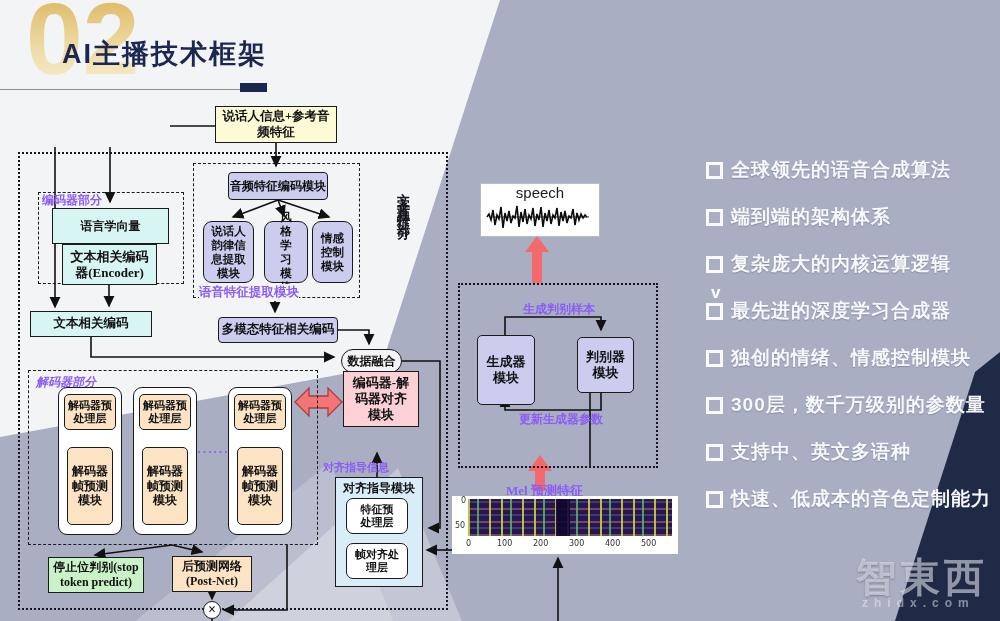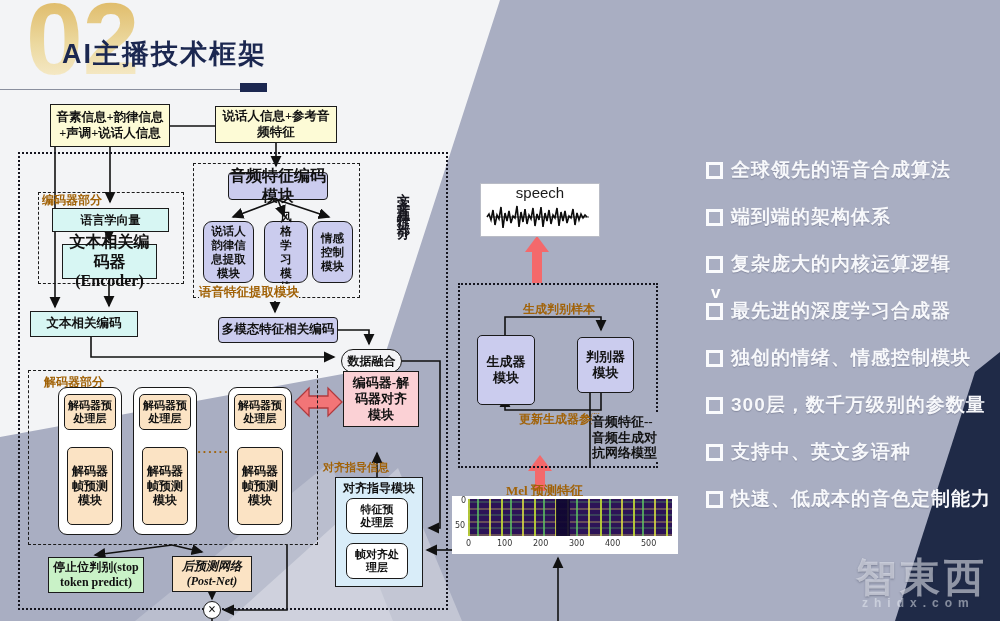--- a/index.html
+++ b/index.html
@@ -14,21 +14,21 @@
   .purple-r{background:#cbccee;border-radius:9px;}
   .peach{background:#fbe3c4;border-radius:5px;}
   .pink{background:#fbd1d5;}
   .green{background:#c9f2c7;}
   .blue{background:#d9edf9;}
   .whitebox{background:#ffffff;border-radius:9px;}
   .wsmall{background:#ffffff;border-radius:7px;}
   .pill{background:#f4f4f6;border-radius:13px;}
   .dashed{position:absolute;border:1.6px dashed #1a1a1a;box-sizing:border-box;}
   .dotted{position:absolute;border:2px dotted #15151f;box-sizing:border-box;}
-  .lbl{position:absolute;color:#a16207;font-weight:bold;white-space:nowrap;}
+  .lbl{position:absolute;color:#8b5cf6;font-weight:bold;white-space:nowrap;}
   .bullets{position:absolute;left:706px;top:157px;display:flex;flex-direction:column;gap:21px;
     font-family:"Liberation Sans","DejaVu Sans",sans-serif;}
   .bullet{display:flex;align-items:flex-start;color:#f7f8fb;font-size:19px;font-weight:bold;
     letter-spacing:1px;line-height:26px;text-shadow:0 1px 1px rgba(30,35,60,.25);}
   .bsq{flex:0 0 auto;width:11px;height:11px;border:3px solid #fafbfd;margin:5px 8px 0 0;background:transparent;}
   .vert{writing-mode:vertical-rl;text-orientation:upright;letter-spacing:5px;font-size:13px;font-weight:bold;color:#16161e;}
   .num02{font-family:"Liberation Sans","DejaVu Sans",sans-serif;font-size:102px;font-weight:800;line-height:1;
     background:linear-gradient(180deg,#dcb35a 0%,#ecd9a0 55%,#f8efd4 100%);
     -webkit-background-clip:text;background-clip:text;color:transparent;}
   .ttl{font-family:"Liberation Sans","DejaVu Sans",sans-serif;font-size:27px;font-weight:800;color:#1b2750;letter-spacing:2px;}
@@ -103,41 +103,40 @@
       <polygon points="368,374 380,374 380,385 386,385 374,394 362,385 368,385" fill="#f27577" stroke="#b03a3e" stroke-width="1.3"></polygon>
       <polygon points="295,402 309,388 309,396 328,396 328,388 342,402 328,416 328,408 309,408 309,416" fill="#f27577" stroke="#b03a3e" stroke-width="1.3"></polygon>
       <polygon points="537,236 549,252 542,252 542,283 532,283 532,252 525,252" fill="#f4696b"></polygon>
       <polygon points="540,455 552,471 545,471 545,491 535,491 535,471 528,471" fill="#f4696b"></polygon>
     </g>
   </svg>
 
   <div class="dotted" style="left:18px;top:152px;width:430px;height:458px;z-index:1;"></div>
   <div class="abs vert" style="left:394px;top:182px;height:140px;z-index:2;">文字音频特征部分</div>
 
-  <div class="b yellow" style="left:50px;top:104px;width:120px;height:43px;font-size:12.5px;padding:1px 4px;z-index:2;">音素信息+韵律信息+声调+说话人信息</div>
   <div class="b yellow" style="left:215px;top:106px;width:122px;height:37px;font-size:12.5px;padding:1px 4px;z-index:2;">说话人信息+参考音频特征</div>
 
   <div class="dashed" style="left:38px;top:192px;width:146px;height:92px;z-index:1;"></div>
   <div class="lbl" style="left:42px;top:192px;font-size:12px;z-index:2;">编码器部分</div>
-  <div class="b cyan" style="left:52px;top:208px;width:117px;height:24px;font-size:12px;z-index:2;">语言学向量</div>
-  <div class="b cyan" style="left:62px;top:244px;width:95px;height:35px;font-size:16px;padding:4px 2px;z-index:2;">文本相关编码器(Encoder)</div>
-  <div class="b cyan" style="left:30px;top:311px;width:108px;height:26px;font-size:12.5px;z-index:2;">文本相关编码</div>
+  <div class="b cyan" style="left:52px;top:208px;width:117px;height:36px;font-size:12px;z-index:2;">语言学向量</div>
+  <div class="b cyan" style="left:62px;top:244px;width:95px;height:41px;font-size:13px;padding:4px 2px;z-index:2;">文本相关编码器(Encoder)</div>
+  <div class="b cyan" style="left:30px;top:311px;width:122px;height:26px;font-size:12.5px;z-index:2;">文本相关编码</div>
 
   <div class="dashed" style="left:193px;top:163px;width:167px;height:135px;z-index:1;"></div>
-  <div class="b purple" style="left:228px;top:172px;width:100px;height:28px;font-size:16px;z-index:2;">音频特征编码模块</div>
+  <div class="b purple" style="left:228px;top:172px;width:100px;height:28px;font-size:12px;z-index:2;">音频特征编码模块</div>
   <div class="b purple-r" style="left:203px;top:221px;width:51px;height:62px;font-size:11.5px;padding:0 2px;z-index:2;">说话人韵律信息提取模块</div>
   <div class="b purple-r" style="left:264px;top:221px;width:41px;height:62px;font-size:11.5px;padding:0 21px;z-index:2;">风格学习模块</div>
   <div class="b purple-r" style="left:312px;top:221px;width:41px;height:62px;font-size:11.5px;padding:0 3px;z-index:2;">情感控制模块</div>
   <div class="lbl" style="left:199px;top:284px;font-size:12.5px;background:#f3f4f6;z-index:2;">语音特征提取模块</div>
 
   <div class="b purple" style="left:218px;top:317px;width:120px;height:26px;font-size:12.5px;z-index:2;">多模态特征相关编码</div>
   <div class="b pill" style="left:341px;top:349px;width:61px;height:24px;font-size:12px;z-index:2;">数据融合</div>
 
   <div class="dashed" style="left:28px;top:370px;width:290px;height:175px;z-index:1;"></div>
-  <div class="lbl" style="left:44px;top:374px;font-size:12px;z-index:2;">解码器部分</div>
+  <div class="lbl" style="left:36px;top:374px;font-size:12px;z-index:2;font-style:italic;">解码器部分</div>
 
   <div class="b whitebox" style="left:58px;top:387px;width:64px;height:148px;z-index:2;"></div>
   <div class="b peach" style="left:64px;top:394px;width:52px;height:36px;font-size:11px;padding:0 2px;z-index:3;">解码器预处理层</div>
   <div class="b peach" style="left:67px;top:447px;width:46px;height:78px;font-size:12px;padding:0 3px;z-index:3;">解码器帧预测模块</div>
 
   <div class="b whitebox" style="left:133px;top:387px;width:64px;height:148px;z-index:2;"></div>
   <div class="b peach" style="left:139px;top:394px;width:52px;height:36px;font-size:11px;padding:0 2px;z-index:3;">解码器预处理层</div>
   <div class="b peach" style="left:142px;top:447px;width:46px;height:78px;font-size:12px;padding:0 3px;z-index:3;">解码器帧预测模块</div>
 
   <div class="lbl" style="left:197px;top:444px;font-size:13px;letter-spacing:1px;z-index:2;">·······</div>
@@ -149,37 +148,36 @@
   <div class="b pink" style="left:343px;top:371px;width:76px;height:56px;font-size:13px;padding:0 6px;z-index:2;">编码器-解码器对齐模块</div>
   <div class="lbl" style="left:323px;top:460px;font-size:11px;z-index:2;">对齐指导信息</div>
 
   <div class="b blue" style="left:335px;top:477px;width:88px;height:110px;z-index:2;align-items:flex-start;">
     <span style="font-size:12px;margin-top:3px;">对齐指导模块</span>
   </div>
   <div class="b wsmall" style="left:346px;top:498px;width:62px;height:36px;font-size:11px;padding:0 12px;z-index:3;">特征预处理层</div>
   <div class="b wsmall" style="left:346px;top:543px;width:62px;height:36px;font-size:11px;padding:0 4px;z-index:3;">帧对齐处理层</div>
 
   <div class="b green" style="left:48px;top:557px;width:96px;height:36px;font-size:12px;padding:0 3px;z-index:2;">停止位判别(stop token predict)</div>
-  <div class="b peach" style="left:172px;top:556px;width:80px;height:36px;font-size:12px;border-radius:0;z-index:2;font-style:italic;">后预测网络(Post-Net)</div>
+  <div class="b peach" style="left:172px;top:556px;width:80px;height:36px;font-size:12px;border-radius:0;z-index:2;">后预测网络(Post-Net)</div>
   <div class="b" style="left:203px;top:601px;width:18px;height:18px;border-radius:50%;background:#fff;font-size:14px;line-height:14px;z-index:2;">×</div>
 
   <div class="abs" style="left:480px;top:183px;width:118px;height:52px;background:#fff;border:1px solid #b9bcc6;z-index:2;text-align:center;">
     <div style="font-family:'Liberation Sans','DejaVu Sans',sans-serif;font-size:15px;color:#1a1a1a;line-height:18px;">speech</div>
     <svg width="110" height="30" viewBox="0 0 110 30" style="display:block;margin:0 auto;">
       <path d="M2,15 L4,12 L6,18 L8,8 L10,23 L12,13 L14,17 L16,5 L18,26 L20,11 L22,19 L24,9 L26,21 L28,14 L30,16 L32,4 L34,25 L36,10 L38,20 L40,7 L42,22 L44,13 L46,17 L48,6 L50,24 L52,12 L54,18 L56,5 L58,25 L60,11 L62,19 L64,8 L66,22 L68,13 L70,16 L72,6 L74,24 L76,10 L78,19 L80,9 L82,21 L84,14 L86,16 L88,7 L90,23 L92,11 L94,18 L96,12 L98,16 L100,13 L102,15" stroke="#0c0c0c" stroke-width="1.6" fill="none"></path>
       <path d="M6,15 h98" stroke="#0c0c0c" stroke-width="0.8"></path>
     </svg>
   </div>
 
   <div class="dotted" style="left:458px;top:283px;width:200px;height:185px;z-index:1;"></div>
   <div class="lbl" style="left:523px;top:301px;font-size:12px;z-index:2;">生成判别样本</div>
   <div class="b purple-r" style="left:477px;top:335px;width:58px;height:70px;font-size:13px;padding:0 6px;border-radius:5px;z-index:2;">生成器模块</div>
   <div class="b purple-r" style="left:577px;top:337px;width:57px;height:56px;font-size:13px;padding:0 6px;border-radius:5px;z-index:2;">判别器模块</div>
   <div class="lbl" style="left:519px;top:411px;font-size:12px;z-index:2;">更新生成器参数</div>
-  <div class="abs" style="left:592px;top:414px;width:70px;font-size:13px;font-weight:bold;color:#111;line-height:1.2;z-index:2;background:#a9aec2;">音频特征--音频生成对抗网络模型</div>
 
   <div class="lbl" style="left:506px;top:482px;font-size:13px;z-index:2;">Mel 预测特征</div>
   <div class="abs" style="left:452px;top:496px;width:226px;height:58px;background:#fff;z-index:2;">
     <span class="tick" style="left:9px;top:0;">0</span>
     <span class="tick" style="left:3px;top:25px;">50</span>
     <div class="spec-plot"></div>
     <span class="tick" style="left:14px;top:43px;">0</span>
     <span class="tick" style="left:45px;top:43px;">100</span>
     <span class="tick" style="left:81px;top:43px;">200</span>
     <span class="tick" style="left:117px;top:43px;">300</span>

